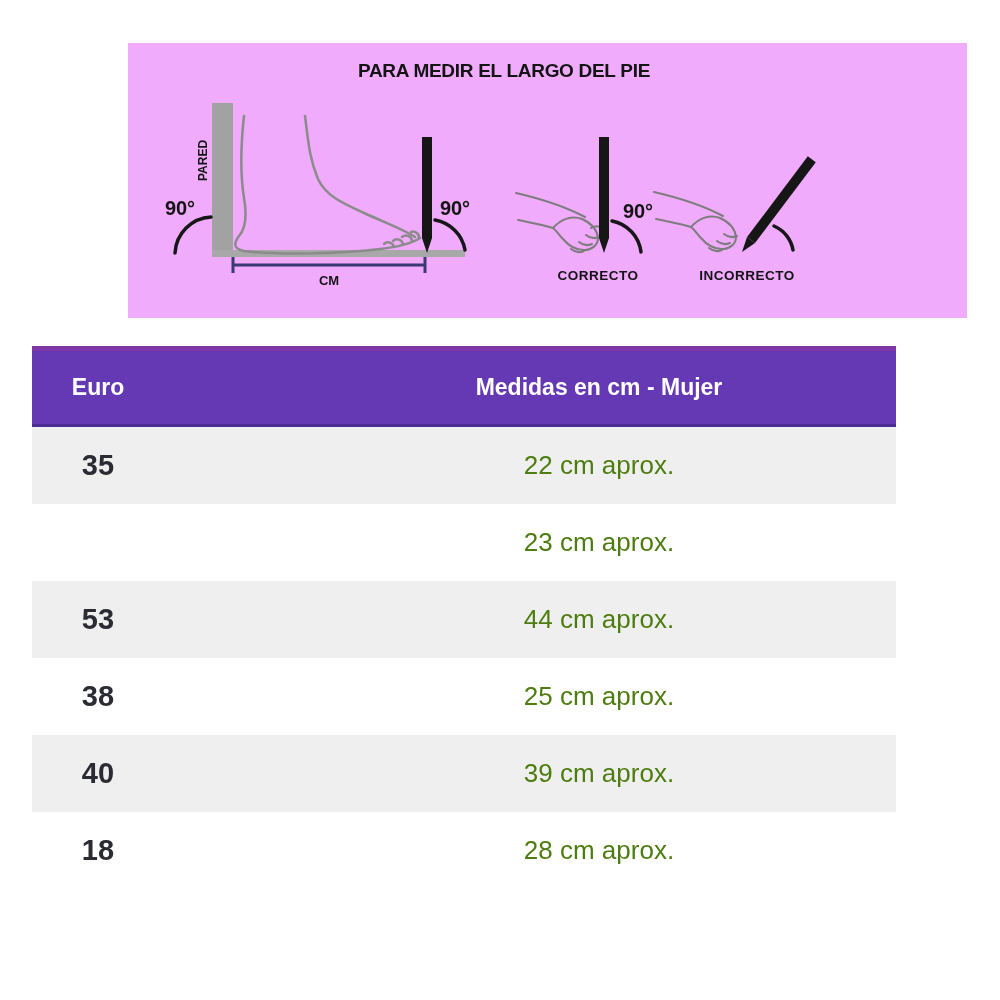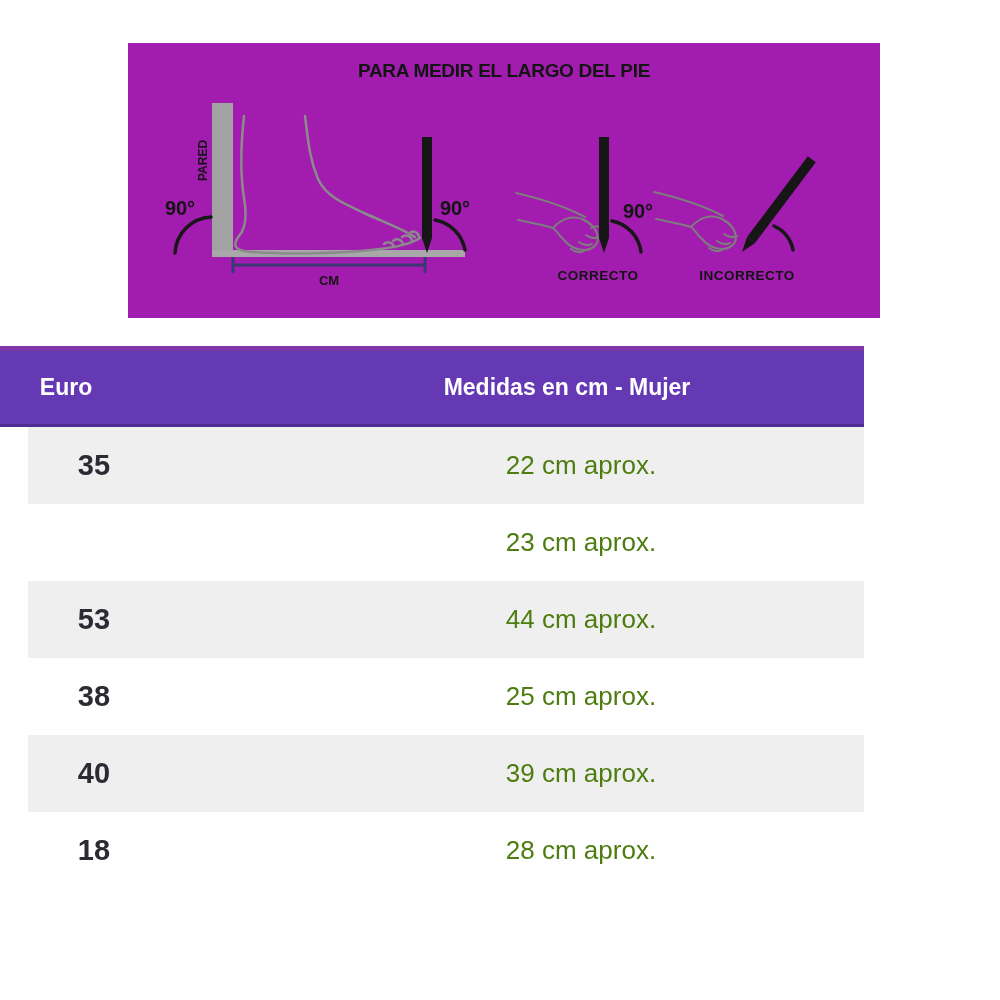--- a/index.html
+++ b/index.html
@@ -1,46 +1,46 @@
 <!DOCTYPE html>
 <html style="--header-bg: #6538b4; --header-top: #7d37a8; --header-border: #4d2d92; --row-alt: #efefef;"><head>
 <meta charset="utf-8">
 <style>
   html,body{margin:0;padding:0;background:#ffffff;}
   body{width:1000px;height:1000px;overflow:hidden;font-family:"Liberation Sans",sans-serif;}
 
   
   .diagram-panel{
-    position:absolute;left:128px;top:43px;width:752px;height:275px;
-    background:#a21caf;
+    position:absolute;left:128px;top:43px;width:839px;height:275px;
+    background:#f0abfc;
   }
   .diagram-panel svg{display:block;width:752px;height:275px;}
 
   .svg-title{font-size:19px;font-weight:800;letter-spacing:-0.3px;fill:#141414;}
   .svg-angle{font-size:20px;font-weight:800;fill:#141414;}
   .svg-small{font-size:13.5px;font-weight:800;letter-spacing:0.5px;fill:#141414;}
   .svg-cm{font-size:13px;font-weight:800;fill:#141414;}
   .svg-pared{font-size:12px;font-weight:800;fill:#141414;}
 
   
-  .size-table{position:absolute;left:0;top:346px;width:864px;}
+  .size-table{position:absolute;left:0;top:346px;width:864px;padding-left:32px;}
   .table-header{
     display:grid;grid-template-columns:132px 138px 1fr;align-items:center;
     height:73px;
     background:var(--header-bg,#6538b4);
     border-top:5px solid var(--header-top,#7d37a8);
     border-bottom:3px solid var(--header-border,#4d2d92);
   }
   .table-header .h-cell{color:#ffffff;font-size:23px;font-weight:700;text-align:center;}
   .table-header .h-size{grid-column:1;}
   .table-header .h-measure{grid-column:3;}
 
   .table-row{
     display:grid;grid-template-columns:132px 138px 1fr;align-items:center;
-    height:77px;background:#ffffff;margin-left:28px;
+    height:77px;background:#ffffff;
   }
   .table-row:nth-child(even){background:var(--row-alt,#efefef);}
   .cell-size{grid-column:1;text-align:center;font-size:29px;font-weight:700;color:#2b2b33;}
   .cell-value{grid-column:3;text-align:center;font-size:26px;font-weight:400;color:#4d7c0f;}
 </style>
 </head>
 <body>
 
 <div class="diagram-panel">
   <svg viewBox="0 0 752 275">

